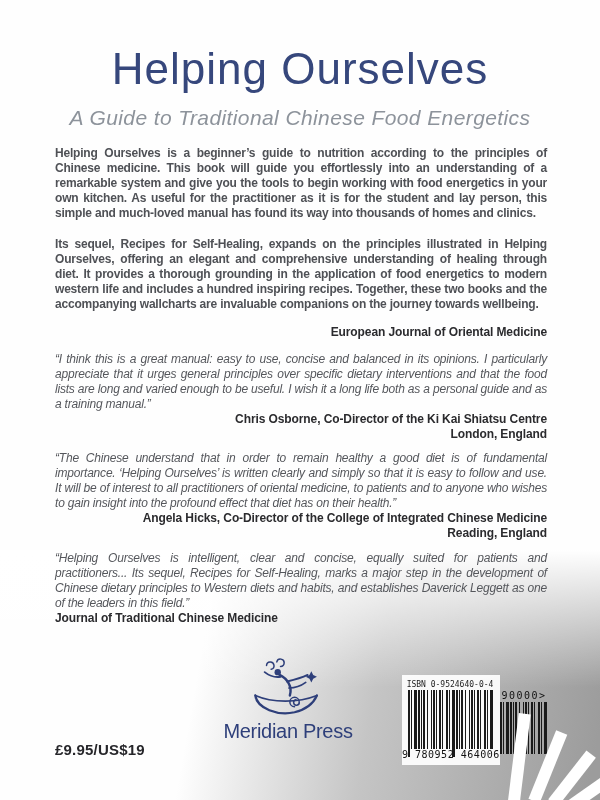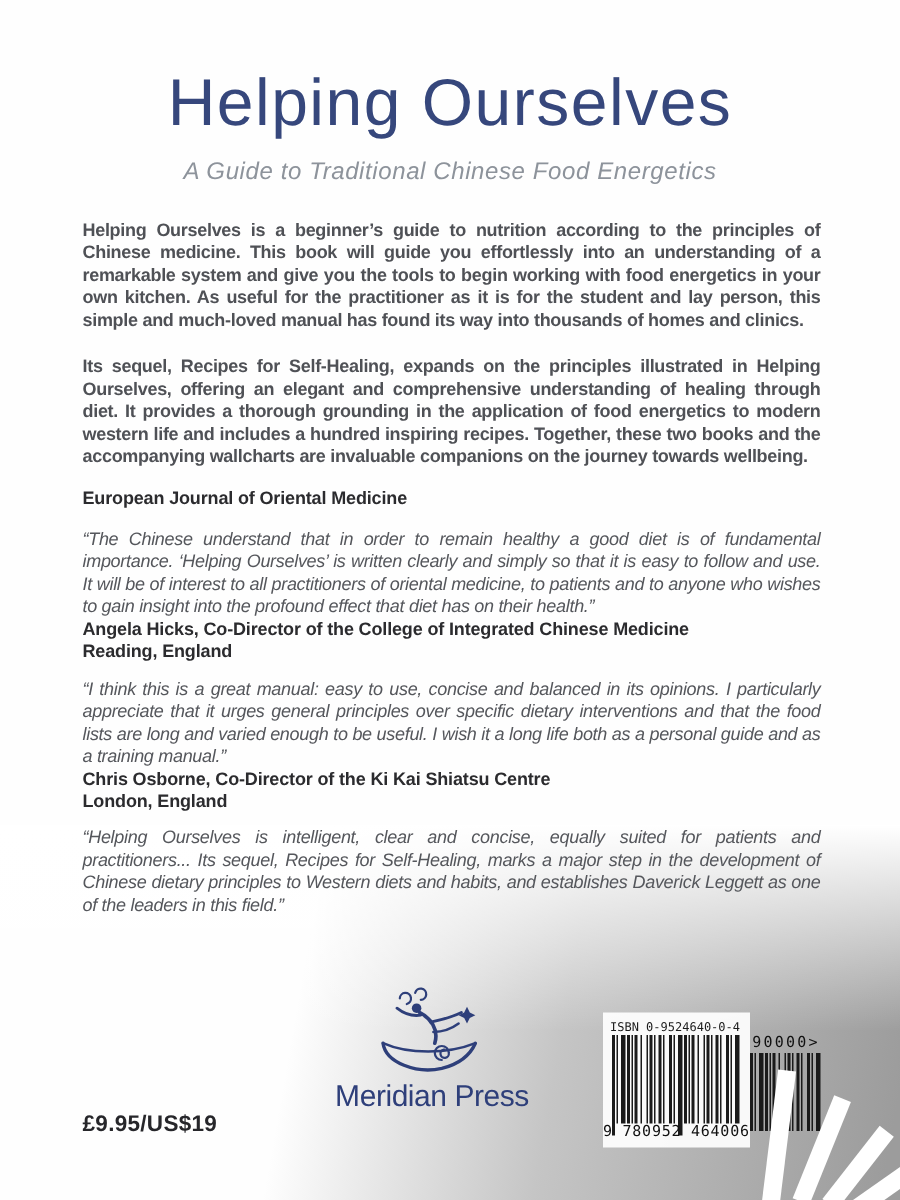--- a/index.html
+++ b/index.html
@@ -20,37 +20,37 @@
       linear-gradient(to bottom, rgba(255,255,255,1) 0%, rgba(255,255,255,0) 55%),
       linear-gradient(100deg, rgba(170,170,170,0) 34%, rgba(150,150,150,0.55) 62%, #9c9c9c 98%);
   }
   .title {
     position:absolute; top:44px; left:0; width:600px;
     text-align:center; font-size:44px; font-weight:400;
     letter-spacing:1px; color:#36477c;
   }
   .subtitle {
     position:absolute; top:106px; left:0; width:600px;
-    text-align:center; font-style:italic; font-size:16px;
+    text-align:center; font-style:italic; font-size:21px;
     letter-spacing:0.4px; color:#8d939b;
   }
   .textcol {
     position:absolute; top:146px; left:55px; width:492px;
     color:#4f5156; font-size:12px; line-height:15px;
     letter-spacing:-0.2px; text-align:justify;
   }
   .para { margin-bottom:16px;font-weight:bold; }
   .para:nth-of-type(2) { margin-bottom:13px; }
   .quote { margin-bottom:12px; }
   .qtext { font-style:italic; color:#55575c; }
   .attr {
     font-weight:bold; color:#2b2b2e; font-style:normal;
     letter-spacing:-0.1px;
   }
-  .attr.right { text-align:left; }
+  .attr.right { text-align:right; }
   .attr.left  { text-align:left; }
   .q2 { margin-bottom:10px; }
   .q3 { margin-bottom:9px; }
   .q4 { margin-bottom:0; }
   .price {
     position:absolute; left:55px; top:741px;
     font-size:15px; font-weight:bold; color:#26262a; letter-spacing:0.2px;
   }
   .publisher {
     position:absolute; left:213px; top:658px; width:150px;
@@ -94,34 +94,35 @@
   <div class="subtitle">A Guide to Traditional Chinese Food Energetics</div>
 
   <div class="textcol">
     <p class="para">Helping Ourselves is a beginner’s guide to nutrition according to the principles of Chinese medicine. This book will guide you effortlessly into an understanding of a remarkable system and give you the tools to begin working with food energetics in your own kitchen. As useful for the practitioner as it is for the student and lay person, this simple and much-loved manual has found its way into thousands of homes and clinics.</p>
     <p class="para">Its sequel, Recipes for Self-Healing, expands on the principles illustrated in Helping Ourselves, offering an elegant and comprehensive understanding of healing through diet. It provides a thorough grounding in the application of food energetics to modern western life and includes a hundred inspiring recipes. Together, these two books and the accompanying wallcharts are invaluable companions on the journey towards wellbeing.</p>
 
     <div class="quote q1">
       <div class="attr right">European Journal of Oriental Medicine</div>
     </div>
 
+    <div class="quote q3">
+      <p class="qtext">“I think this is a great manual: easy to use, concise and balanced in its opinions. I particularly appreciate that it urges general principles over specific dietary interventions and that the food lists are long and varied enough to be useful. I wish it a long life both as a personal guide and as a training manual.”</p>
+      <div class="attr right">Chris Osborne, Co-Director of the Ki Kai Shiatsu Centre</div>
+      <div class="attr right">London, England</div>
+    </div>
+
     <div class="quote q2">
       <p class="qtext">“The Chinese understand that in order to remain healthy a good diet is of fundamental importance. ‘Helping Ourselves’ is written clearly and simply so that it is easy to follow and use. It will be of interest to all practitioners of oriental medicine, to patients and to anyone who wishes to gain insight into the profound effect that diet has on their health.”</p>
       <div class="attr right">Angela Hicks, Co-Director of the College of Integrated Chinese Medicine</div>
       <div class="attr right">Reading, England</div>
     </div>
 
-    <div class="quote q3">
-      <p class="qtext">“I think this is a great manual: easy to use, concise and balanced in its opinions. I particularly appreciate that it urges general principles over specific dietary interventions and that the food lists are long and varied enough to be useful. I wish it a long life both as a personal guide and as a training manual.”</p>
-      <div class="attr right">Chris Osborne, Co-Director of the Ki Kai Shiatsu Centre</div>
-      <div class="attr right">London, England</div>
-    </div>
-
     <div class="quote q4">
       <p class="qtext">“Helping Ourselves is intelligent, clear and concise, equally suited for patients and practitioners... Its sequel, Recipes for Self-Healing, marks a major step in the development of Chinese dietary principles to Western diets and habits, and establishes Daverick Leggett as one of the leaders in this field.”</p>
+      <div class="attr left">Journal of Traditional Chinese Medicine</div>
     </div>
   </div>
 
   <div class="price">£9.95/US$19</div>
 
   <div class="publisher">
     <svg width="84" height="60" viewBox="0 0 90 64">
       <g fill="none" stroke="#2e3f7a" stroke-width="2" stroke-linecap="round">
 
         <path d="M22 8 a4 4 0 1 1 5 4" stroke-width="1.6"></path>

